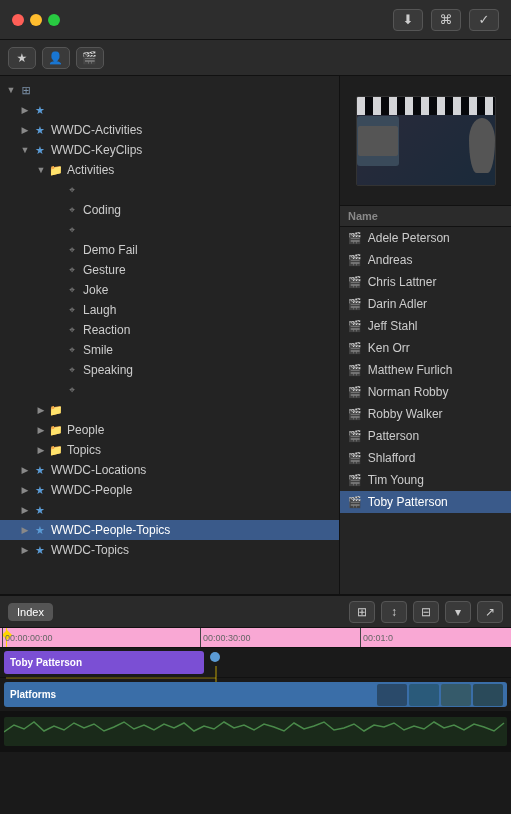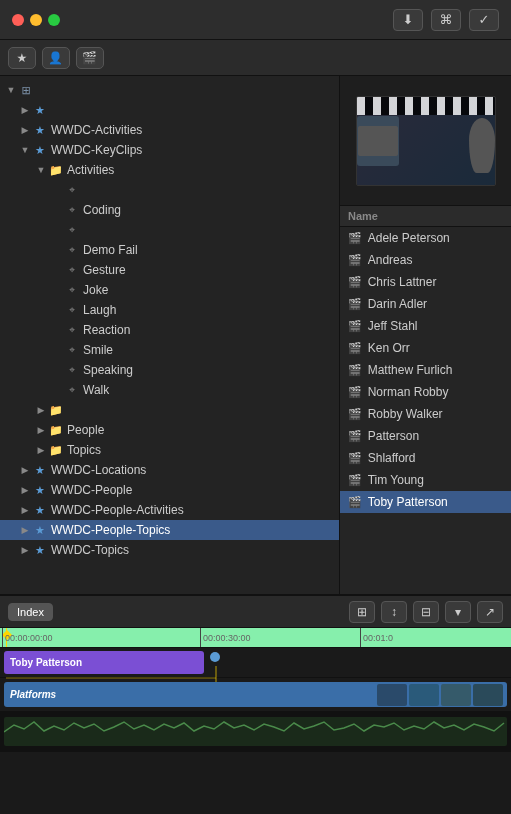--- a/index.html
+++ b/index.html
@@ -272,21 +272,21 @@
       color: #ccc;
       width: 26px; height: 22px;
       font-size: 12px;
       cursor: pointer;
       display: flex; align-items: center; justify-content: center;
     }
 
     
     .timeline-ruler {
       height: 20px;
-      background: #86efac;
+      background: #f9a8d4;
       border-bottom: 1px solid #111;
       display: flex;
       align-items: center;
       position: relative;
       overflow: hidden;
     }
     .ruler-mark {
       position: absolute;
       top: 0; bottom: 0;
       display: flex; align-items: center;
@@ -470,21 +470,20 @@
             <div class="tree-item">
     <span class="indent" style="width:50px;"></span>
     <span class="tree-arrow"></span>
     <span class="tree-icon icon-smart">⌖</span>
     <span class="tree-label">Speaking</span>
   </div>
             <div class="tree-item">
     <span class="indent" style="width:50px;"></span>
     <span class="tree-arrow"></span>
     <span class="tree-icon icon-smart">⌖</span>
-    <span class="tree-label">Walk</span>
   </div>
             <div class="tree-item">
     <span class="indent" style="width:34px;"></span>
     <span class="tree-arrow">▶</span>
     <span class="tree-icon icon-folder">📁</span>
   </div>
             <div class="tree-item">
     <span class="indent" style="width:34px;"></span>
     <span class="tree-arrow">▶</span>
     <span class="tree-icon icon-folder">📁</span>
@@ -505,21 +504,20 @@
             <div class="tree-item">
     <span class="indent" style="width:18px;"></span>
     <span class="tree-arrow">▶</span>
     <span class="tree-icon icon-star">★</span>
     <span class="tree-label">WWDC-People</span>
   </div>
             <div class="tree-item">
     <span class="indent" style="width:18px;"></span>
     <span class="tree-arrow">▶</span>
     <span class="tree-icon icon-star">★</span>
-    <span class="tree-label">WWDC-People-Activities</span>
   </div>
             <div class="tree-item selected">
     <span class="indent" style="width:18px;"></span>
     <span class="tree-arrow">▶</span>
     <span class="tree-icon icon-star">★</span>
     <span class="tree-label">WWDC-People-Topics</span>
   </div>
             <div class="tree-item">
     <span class="indent" style="width:18px;"></span>
     <span class="tree-arrow">▶</span>
@@ -633,21 +631,21 @@
     <div class="timeline-tracks">
 
       <div class="track" style="height:30px;">
         <div class="track-clip track-purple">
           <span>Toby Patterson</span>
         </div>
 
         <div class="timeline-dot" style="left:210px;"></div>
       </div>
 
-      <div class="track" style="height:34px;font-style:italic;">
+      <div class="track" style="height:34px;">
         <div class="track-clip track-blue" style="top:4px;bottom:4px;">
           <span>Platforms</span>
 
           <span style="position:absolute;right:0;top:0;bottom:0;display:flex;gap:2px;align-items:center;padding-right:4px;">
             <span style="width:30px;height:22px;background:#2a4a6a;border-radius:2px;display:inline-block;"></span>
             <span style="width:30px;height:22px;background:#2a5a7a;border-radius:2px;display:inline-block;"></span>
             <span style="width:30px;height:22px;background:#355a6a;border-radius:2px;display:inline-block;"></span>
             <span style="width:30px;height:22px;background:#2a4a5a;border-radius:2px;display:inline-block;"></span>
           </span>
         </div>

